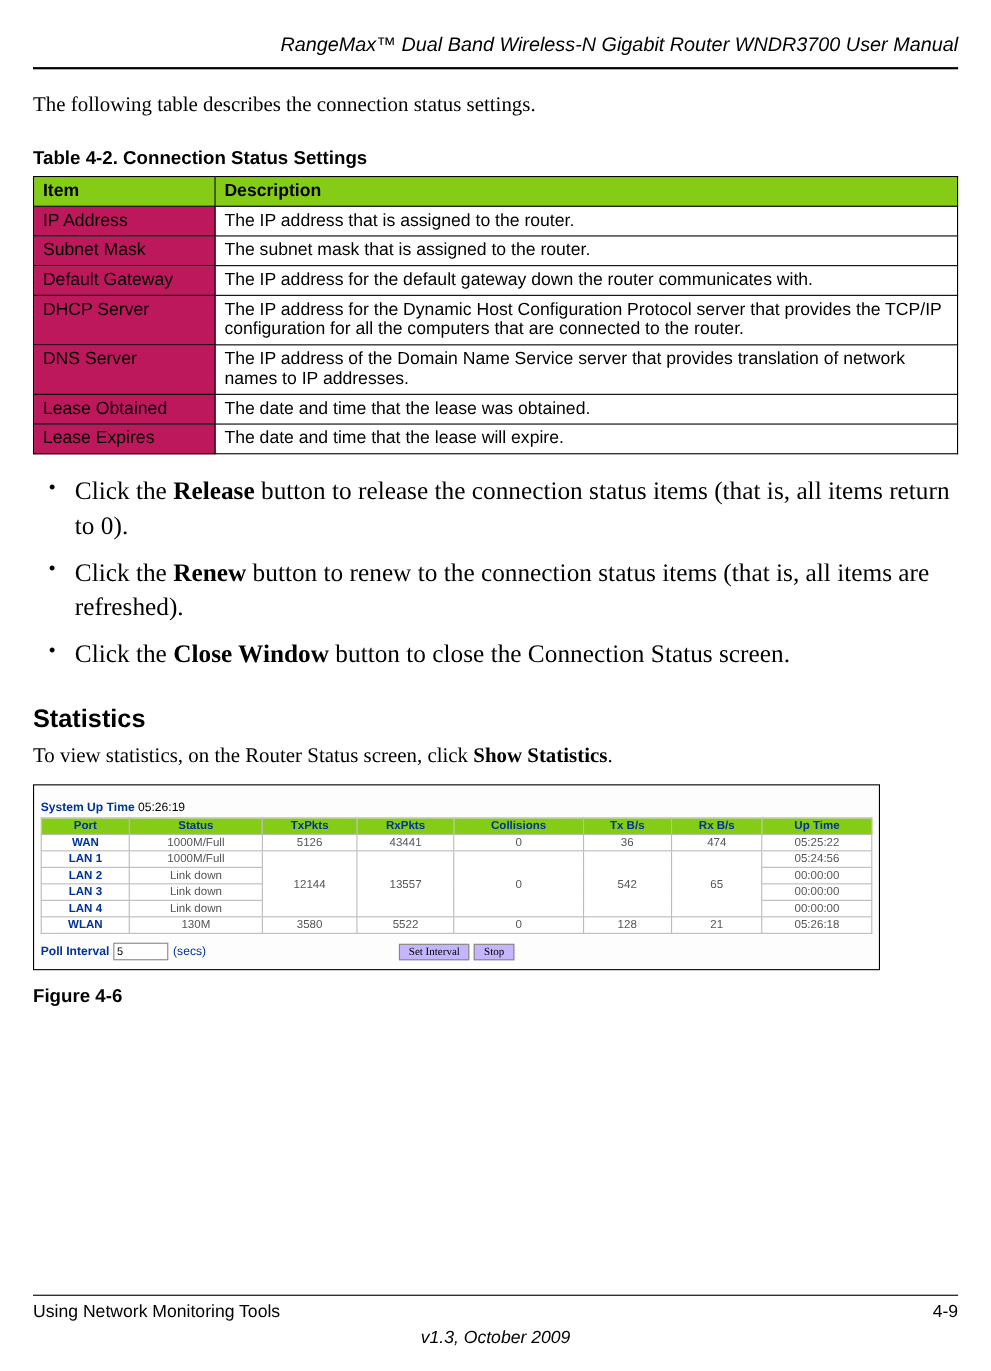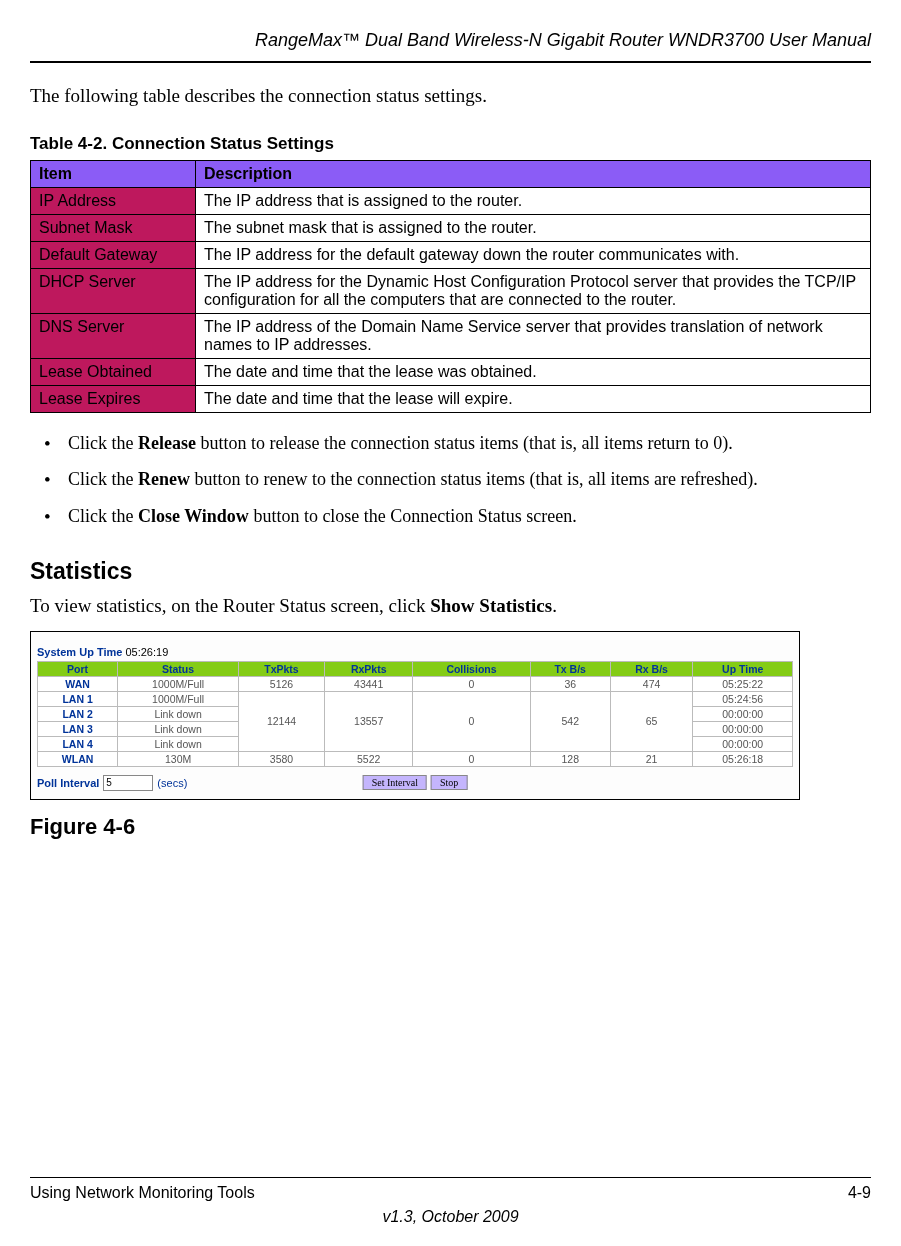--- a/index.html
+++ b/index.html
@@ -40,30 +40,30 @@
       font-size: 16px;
       margin-bottom: 18px;
     }
     table.settings th, table.settings td {
       border: 1px solid #000;
       padding: 4px 8px;
       text-align: left;
       vertical-align: top;
     }
     table.settings th {
-      background: #8b5cf6;
+      background: #84cc16;
       font-weight: bold;
     }
     table.settings td.item-col { width: 165px; background: #be185d; }
     ul.bullets { list-style: none; margin-bottom: 18px; }
     ul.bullets li {
       position: relative;
       padding-left: 38px;
       margin-bottom: 12px;
-      font-size: 18px;
+      font-size: 23px;
       line-height: 1.35;
     }
     ul.bullets li::before {
       content: "•";
       position: absolute;
       left: 14px;
       top: 0;
       font-size: 19px;
     }
     .bold { font-weight: bold; font-family: "Times New Roman", serif; }
@@ -122,21 +122,21 @@
       border: 1px solid #888;
       background: #c4b5fd;
       cursor: pointer;
       font-family: Liberation Serif, serif;
     }
     .btn-group { margin-left: auto; margin-right: auto; display: flex; gap: 4px; position: absolute; left: 50%; transform: translateX(-50%); }
     .poll-container { position: relative; height: 20px; display: flex; align-items: center; }
     .fig-caption {
       font-family: Arial, Helvetica, sans-serif;
       font-weight: bold;
-      font-size: 22px;
+      font-size: 17px;
       margin-top: 14px;
     }
     .footer { margin-top: auto; }
     .hr-bot { border: none; border-top: 1px solid #000; margin-top: 210px; margin-bottom: 6px; }
     .footer-row {
       display: flex;
       justify-content: space-between;
       font-family: Arial, Helvetica, sans-serif;
       font-size: 16px;
     }

